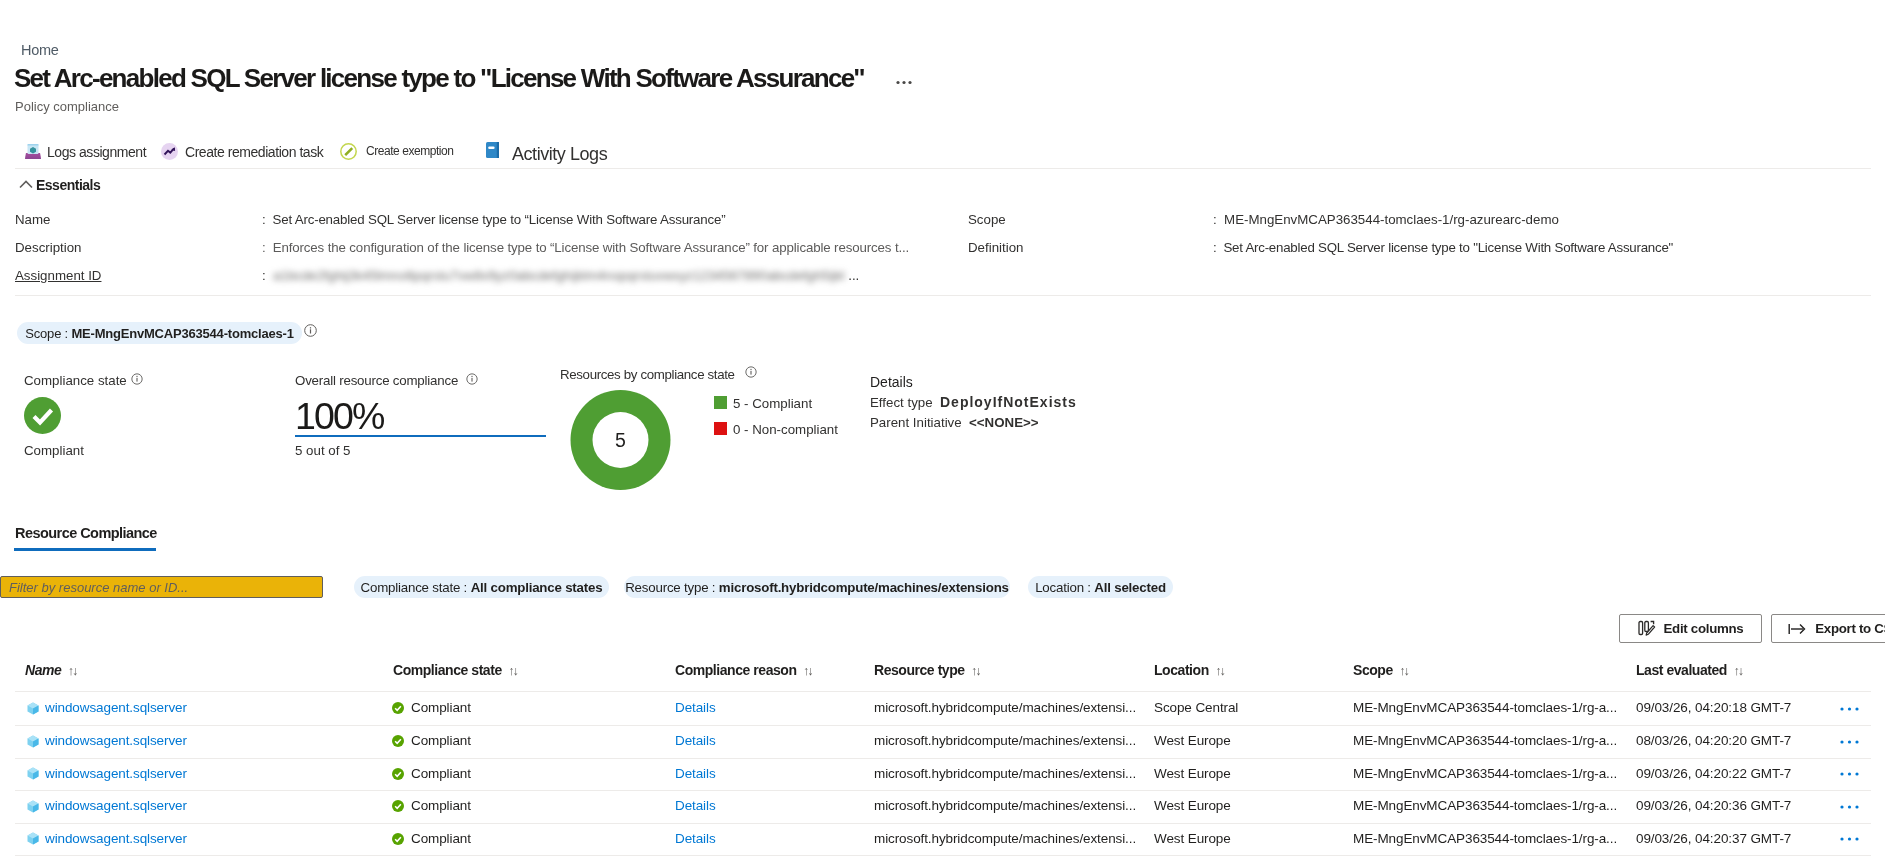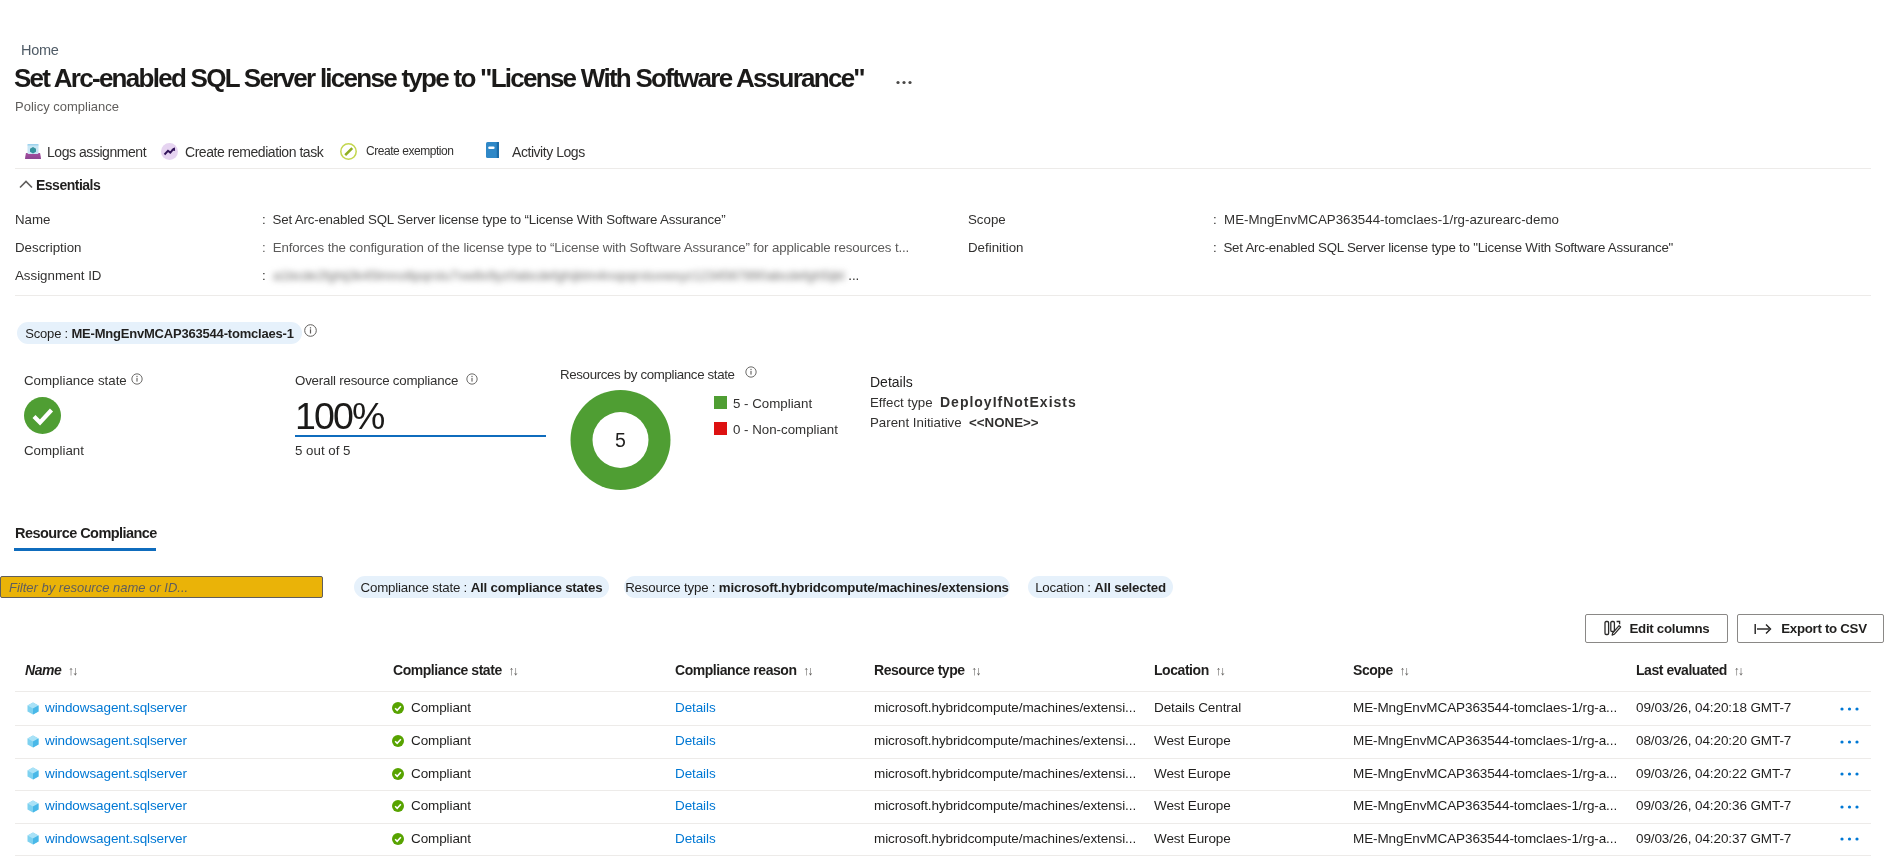--- a/index.html
+++ b/index.html
@@ -6,21 +6,21 @@
   html,body { width:1885px; height:861px; background:#fff; overflow:hidden; }
   body { font-family:"Liberation Sans", sans-serif; color:#323130; }
   .abs { position:absolute; }
   #page { position:relative; width:1885px; height:861px; }
   .sep { position:absolute; left:15px; right:14px; height:1px; background:#edebe9; }
   .lbl13 { font-size:13.3px; color:#323130; }
   .link { color:#0078d4; text-decoration:none; }
   .pill { position:absolute; height:22px; border-radius:11px; background:#e6f1fb; color:#201f1e;
           font-size:13.3px; display:flex; align-items:center; justify-content:center; white-space:nowrap; letter-spacing:-0.2px; }
   .btn { position:absolute; height:29px; border:1px solid #8a8886; border-radius:2px; background:#fff;
-         display:flex; align-items:center; justify-content:center; font-size:13.3px; font-weight:700; color:#201f1e; letter-spacing:-0.3px; }
+         display:flex; align-items:center; justify-content:center; font-size:13.3px; font-weight:700; color:#201f1e; letter-spacing:-0.3px;margin-left:34px; }
   .th { position:absolute; font-size:14px; font-weight:700; color:#201f1e; white-space:nowrap; letter-spacing:-0.45px; }
   .sort { font-weight:400; color:#605e5c; font-size:12.5px; margin-left:3px; letter-spacing:-2px; }
   .cell { position:absolute; font-size:13.5px; color:#201f1e; white-space:nowrap; letter-spacing:-0.1px; }
   .rowline { position:absolute; left:15px; right:14px; height:1px; background:#edebe9; }
 </style>
 </head>
 <body>
 <div id="page">
 
   <div class="abs" style="left:21px; top:42px; font-size:14.5px; color:#4f5b66; letter-spacing:-0.3px;">Home</div>
@@ -68,34 +68,34 @@
   </div>
   <div class="abs" style="left:366px; top:144px; font-size:12px; color:#323130; letter-spacing:-0.45px;">Create exemption</div>
 
   <div class="abs" style="left:486px; top:142px;">
     <svg width="14" height="17" viewBox="0 0 14 17">
       <rect x="0" y="0" width="13" height="16" rx="1.6" fill="#2f88c7"></rect>
       <rect x="10.8" y="0" width="2.2" height="16" fill="#1c6ca8"></rect>
       <rect x="2.2" y="4.6" width="6.4" height="2.4" rx="1.2" fill="#fff"></rect>
     </svg>
   </div>
-  <div class="abs" style="left:512px; top:144px; font-size:14px; color:#323130; letter-spacing:-0.45px;">Activity Logs</div>
+  <div class="abs" style="left:512px; top:144px; font-size:18px; color:#323130; letter-spacing:-0.45px;">Activity Logs</div>
 
   <div class="sep" style="top:168px;"></div>
 
   <svg class="abs" style="left:19px; top:180px;" width="14" height="9" viewBox="0 0 14 9">
       <path d="M1 7.5 L7 1.5 L13 7.5" stroke="#605e5c" stroke-width="1.6" fill="none"></path>
     </svg>
   <div class="abs" style="left:36px; top:177px; font-size:14px; font-weight:700; color:#201f1e; letter-spacing:-0.5px;">Essentials</div>
 
   <div class="abs lbl13" style="left:15px; top:212px;">Name</div>
   <div class="abs lbl13" style="left:262px; top:212px; letter-spacing:-0.18px;">:&nbsp; Set Arc-enabled SQL Server license type to “License With Software Assurance”</div>
   <div class="abs lbl13" style="left:15px; top:240px;">Description</div>
   <div class="abs lbl13" style="left:262px; top:240px; letter-spacing:-0.13px; color:#5c5b5a;">:&nbsp; Enforces the configuration of the license type to “License with Software Assurance” for applicable resources t...</div>
-  <div class="abs lbl13" style="left:15px; top:268px;">Assignment ID</div>
+  <div class="abs lbl13" style="left:15px; top:268px;text-decoration:underline;">Assignment ID</div>
   <div class="abs lbl13" style="left:262px; top:268px;">:&nbsp; <span style="filter:blur(3px); color:#6b6a69;">a1bcde2fghij3k45lmno6pqrstu7vw8x9yz0abcdefghijklm4nopqrstuvwxyz1234567890abcdefgh5ijkl</span> ...</div>
 
   <div class="abs lbl13" style="left:968px; top:212px;">Scope</div>
   <div class="abs lbl13" style="left:1213px; top:212px;">:&nbsp; ME-MngEnvMCAP363544-tomclaes-1/rg-azurearc-demo</div>
   <div class="abs lbl13" style="left:968px; top:240px;">Definition</div>
   <div class="abs lbl13" style="left:1213px; top:240px; letter-spacing:-0.23px;">:&nbsp; Set Arc-enabled SQL Server license type to "License With Software Assurance"</div>
 
   <div class="sep" style="top:295px;"></div>
 
   <div class="pill" style="left:17px; top:322px; width:285px; font-size:13px;">Scope&nbsp;:&nbsp;<b>ME-MngEnvMCAP363544-tomclaes-1</b></div>
@@ -191,21 +191,21 @@
     <path d="M6 6.6 L11.5 3.6 L11.5 9.4 L6 12.5 Z" fill="#49b8e8"></path>
   </svg>
   <div class="cell" style="left:45px; top:700.2px;"><span class="link">windowsagent.sqlserver</span></div>
   <svg class="abs" style="left:392px; top:702.2px;" width="12" height="12" viewBox="0 0 13 13">
     <circle cx="6.5" cy="6.5" r="6.5" fill="#57a300"></circle>
     <path d="M3.4 6.8 L5.6 9 L9.6 4.6" stroke="#fff" stroke-width="1.7" fill="none"></path>
   </svg>
   <div class="cell" style="left:411px; top:700.2px;">Compliant</div>
   <div class="cell" style="left:675px; top:700.2px;"><span class="link">Details</span></div>
   <div class="cell" style="left:874px; top:700.2px;">microsoft.hybridcompute/machines/extensi...</div>
-  <div class="cell" style="left:1154px; top:700.2px;">Details Central</div>
+  <div class="cell" style="left:1154px; top:700.2px;">Scope Central</div>
   <div class="cell" style="left:1353px; top:700.2px;">ME-MngEnvMCAP363544-tomclaes-1/rg-a...</div>
   <div class="cell" style="left:1636px; top:700.2px;">09/03/26, 04:20:18 GMT-7</div>
   <svg class="abs" style="left:1840px; top:706.8px;" width="19" height="4" viewBox="0 0 19 4">
     <circle cx="2" cy="2" r="1.6" fill="#0078d4"></circle>
         <circle cx="9.5" cy="2" r="1.6" fill="#0078d4"></circle>
         <circle cx="17" cy="2" r="1.6" fill="#0078d4"></circle>
   </svg>
   <div class="rowline" style="top:724.5px;"></div>
   <svg class="abs" style="left:27px; top:734.8px;" width="12" height="13" viewBox="0 0 12 13">
     <path d="M6 0.5 L11.5 3.6 L11.5 9.4 L6 12.5 L0.5 9.4 L0.5 3.6 Z" fill="#7dd1f0"></path>

